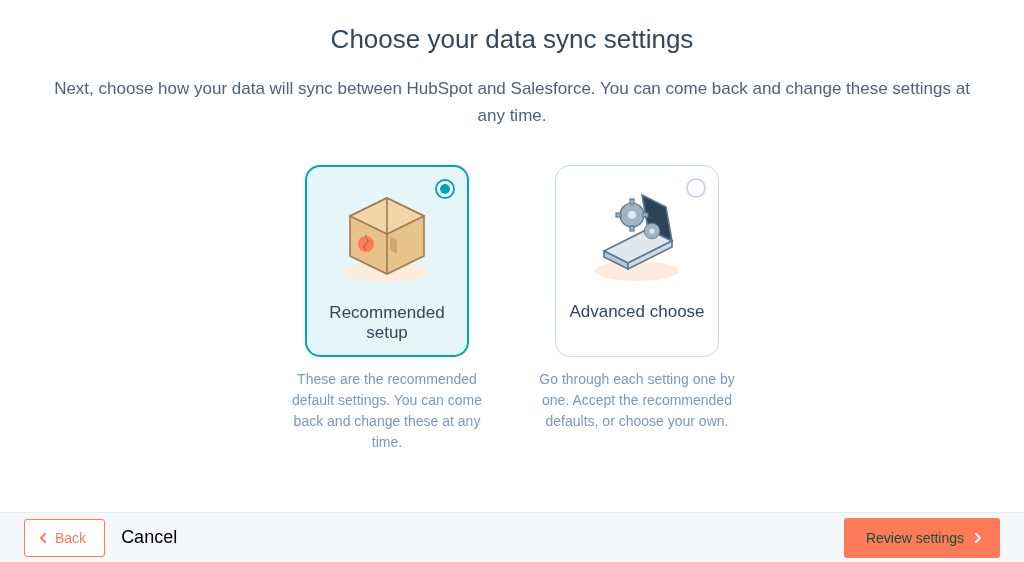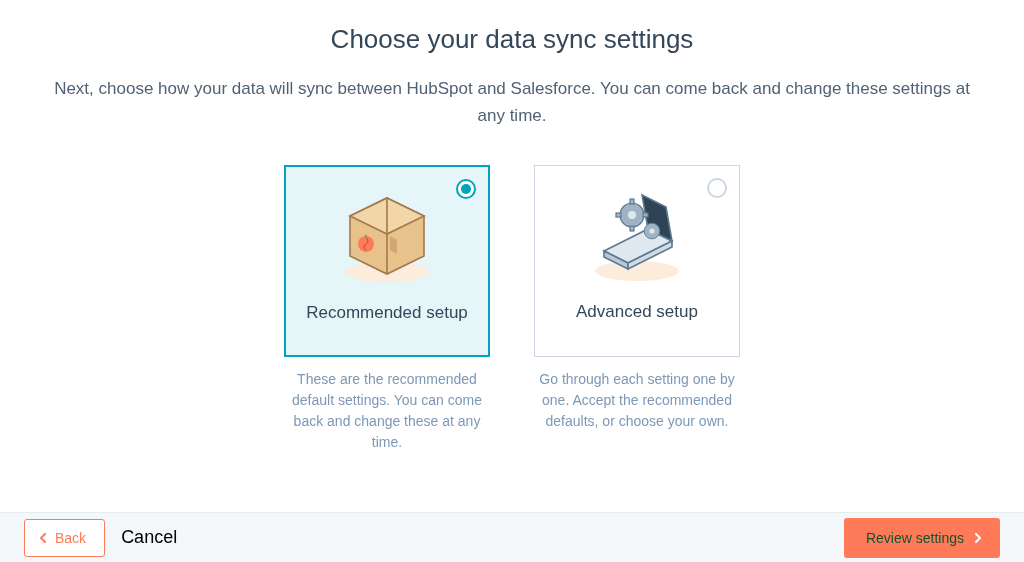--- a/index.html
+++ b/index.html
@@ -37,24 +37,24 @@
     justify-content: center;
     gap: 44px;
   }
   .card-col {
     width: 206px;
     display: flex;
     flex-direction: column;
     align-items: center;
   }
   .card {
-    width: 206px;
+    width: 164px;
     height: 192px;
     border: 1px solid #cbd6e2;
-    border-radius: 0;
+    border-radius: 15px;
     background: #ffffff;
     position: relative;
     display: flex;
     flex-direction: column;
     align-items: center;
     justify-content: flex-start;
     padding-top: 14px;
     cursor: pointer;
   }
   .card.selected {
@@ -209,21 +209,21 @@
                 <rect x="-16" y="-2" width="5" height="4"></rect>
                 <rect x="11" y="-2" width="5" height="4"></rect>
               </g>
             </g>
             <g transform="translate(70,46) scale(0.65)">
               <circle cx="0" cy="0" r="12" fill="#9fb3c4" stroke="#5d788f" stroke-width="1.4"></circle>
               <circle cx="0" cy="0" r="4" fill="#dfe8ef"></circle>
             </g>
           </svg>
         </div>
-        <div class="card-title">Advanced setup</div>
+        <div class="card-title">Advanced choose</div>
       </div>
       <div class="card-desc">Go through each setting one by one. Accept the recommended defaults, or choose your own.</div>
     </div>
 
   </div>
 </div>
 
 <div class="footer">
   <div class="footer-left">
     <button class="btn-back">

